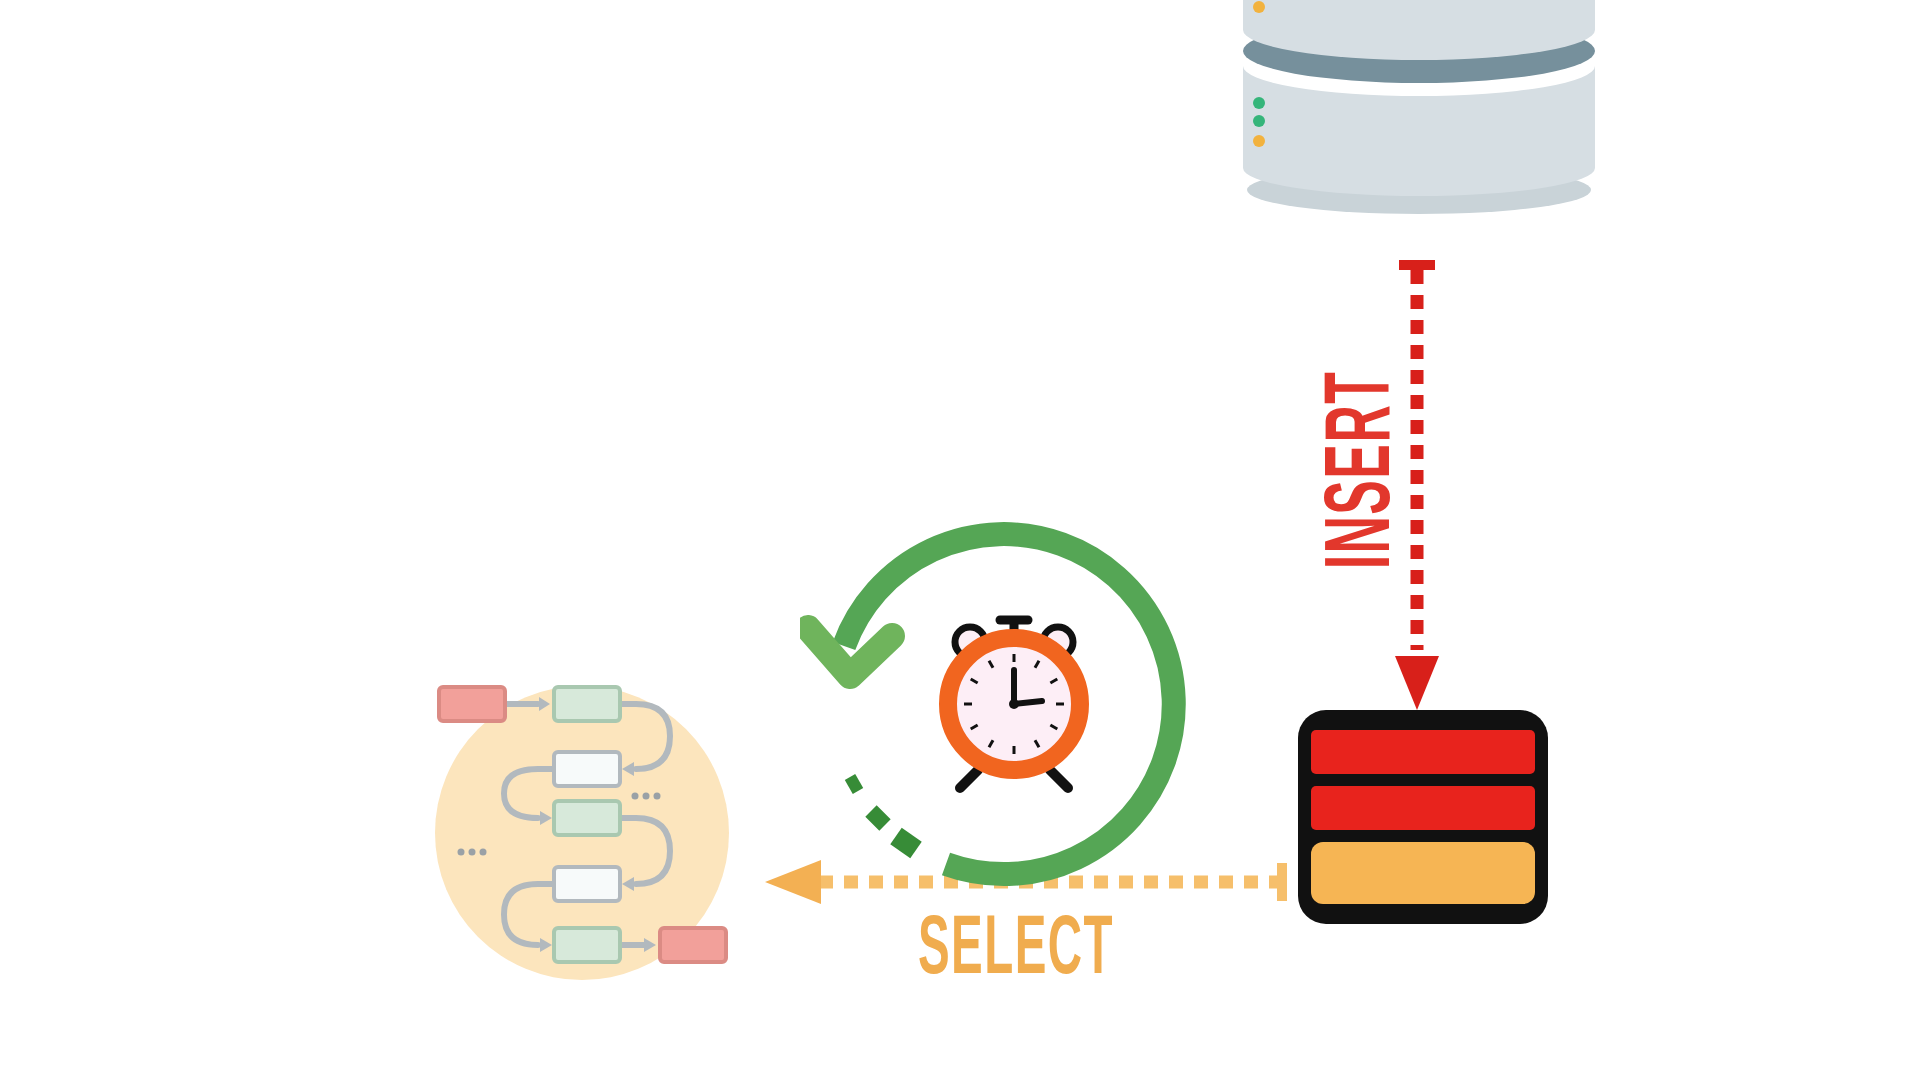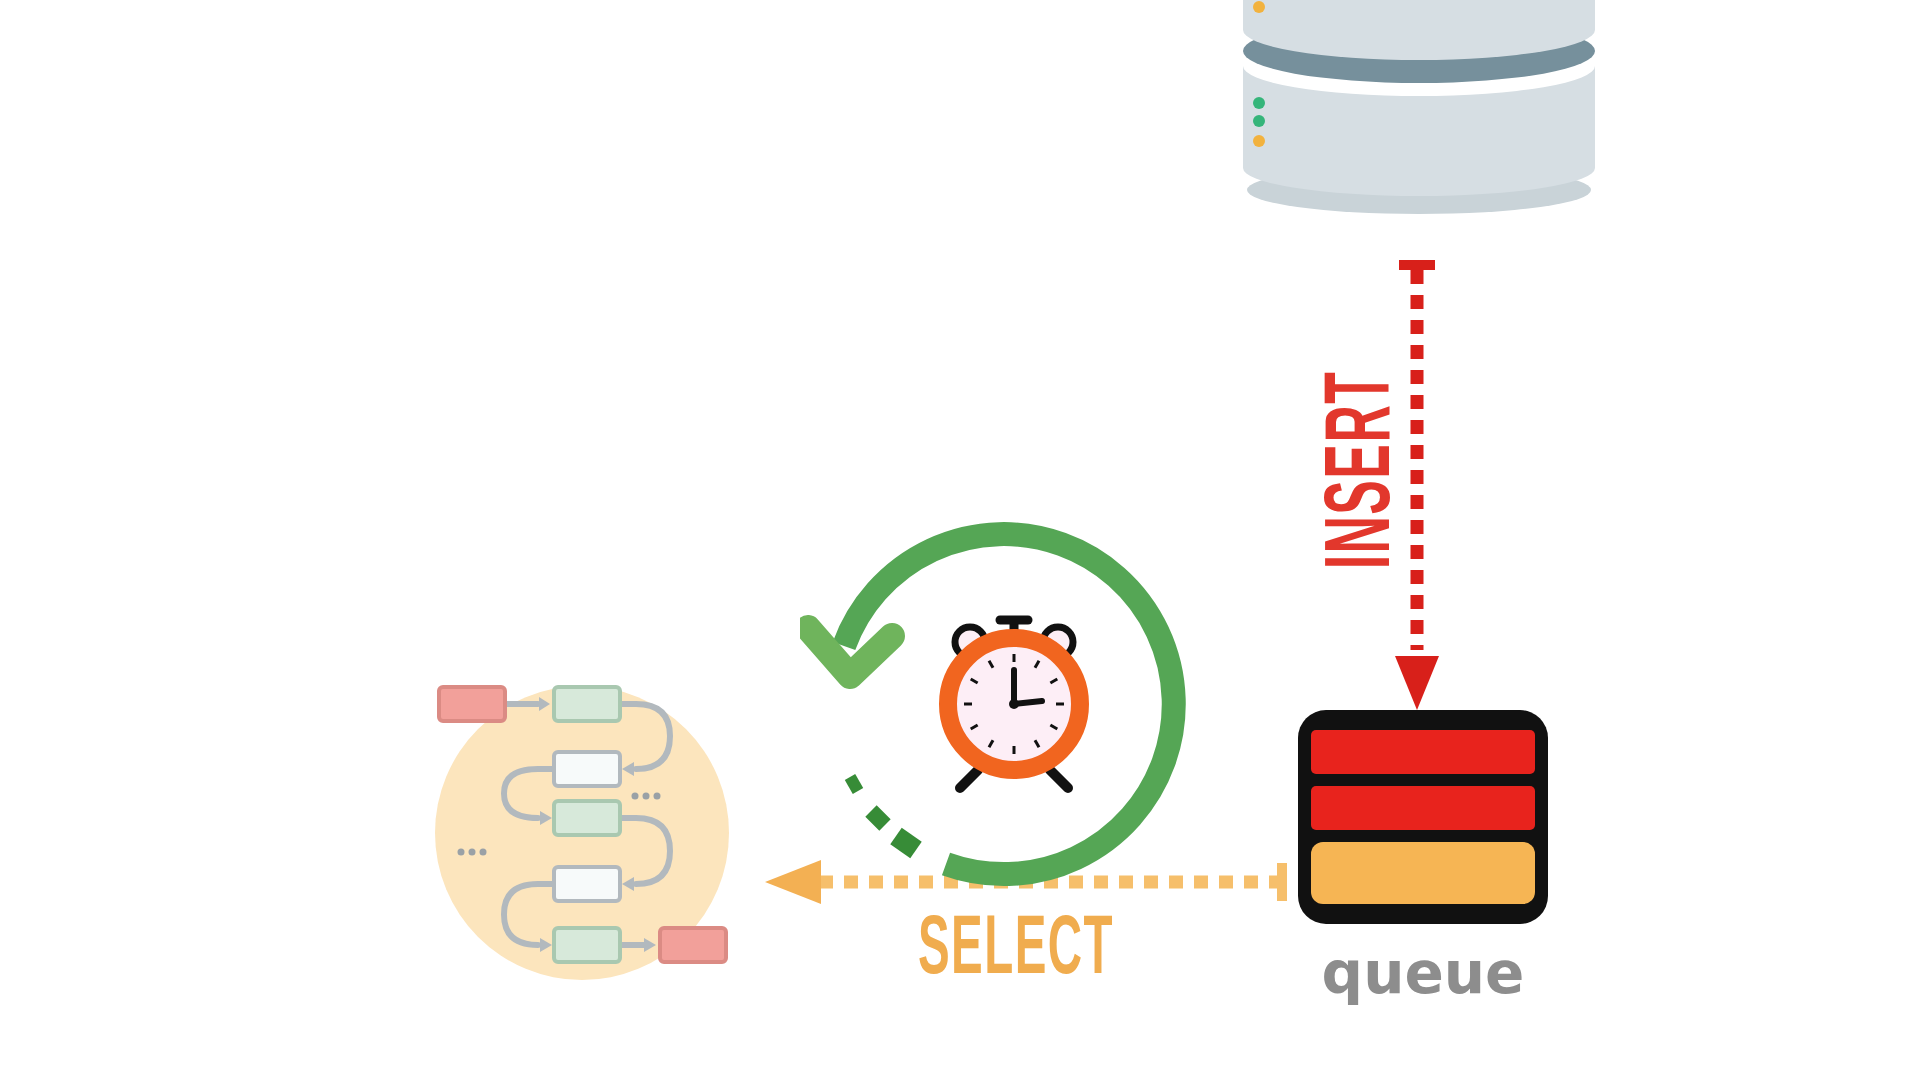--- a/index.html
+++ b/index.html
@@ -63,21 +63,20 @@
 
   <div class="abs diagram-label insert-label">INSERT</div>
 
   <svg class="abs queue-icon" width="251" height="214" viewBox="0 0 251 214">
     <rect x="0" y="0" width="250" height="214" rx="28" fill="#111111"></rect>
     <rect x="13" y="20" width="224" height="44" rx="5" fill="#e8231d"></rect>
     <rect x="13" y="76" width="224" height="44" rx="5" fill="#e8231d"></rect>
     <rect x="13" y="132" width="224" height="62" rx="12" fill="#f6b554"></rect>
   </svg>
 
-  <div class="abs diagram-label queue-label">queue</div>
 
   <svg class="abs select-arrow" width="535" height="60" viewBox="0 0 535 60">
     <line x1="527" y1="11" x2="527" y2="49" stroke-width="10" stroke="#f6bf6b"></line>
     <line x1="64" y1="30" x2="525" y2="30" stroke-width="13" stroke-dasharray="14 11" stroke="#f6bf6b"></line>
     <polygon points="10,30 66,8 66,52" fill="#f3b053"></polygon>
   </svg>
 
   <div class="abs diagram-label select-label">SELECT</div>
 
   <svg class="abs refresh-clock" width="420" height="400" viewBox="0 0 420 400">

